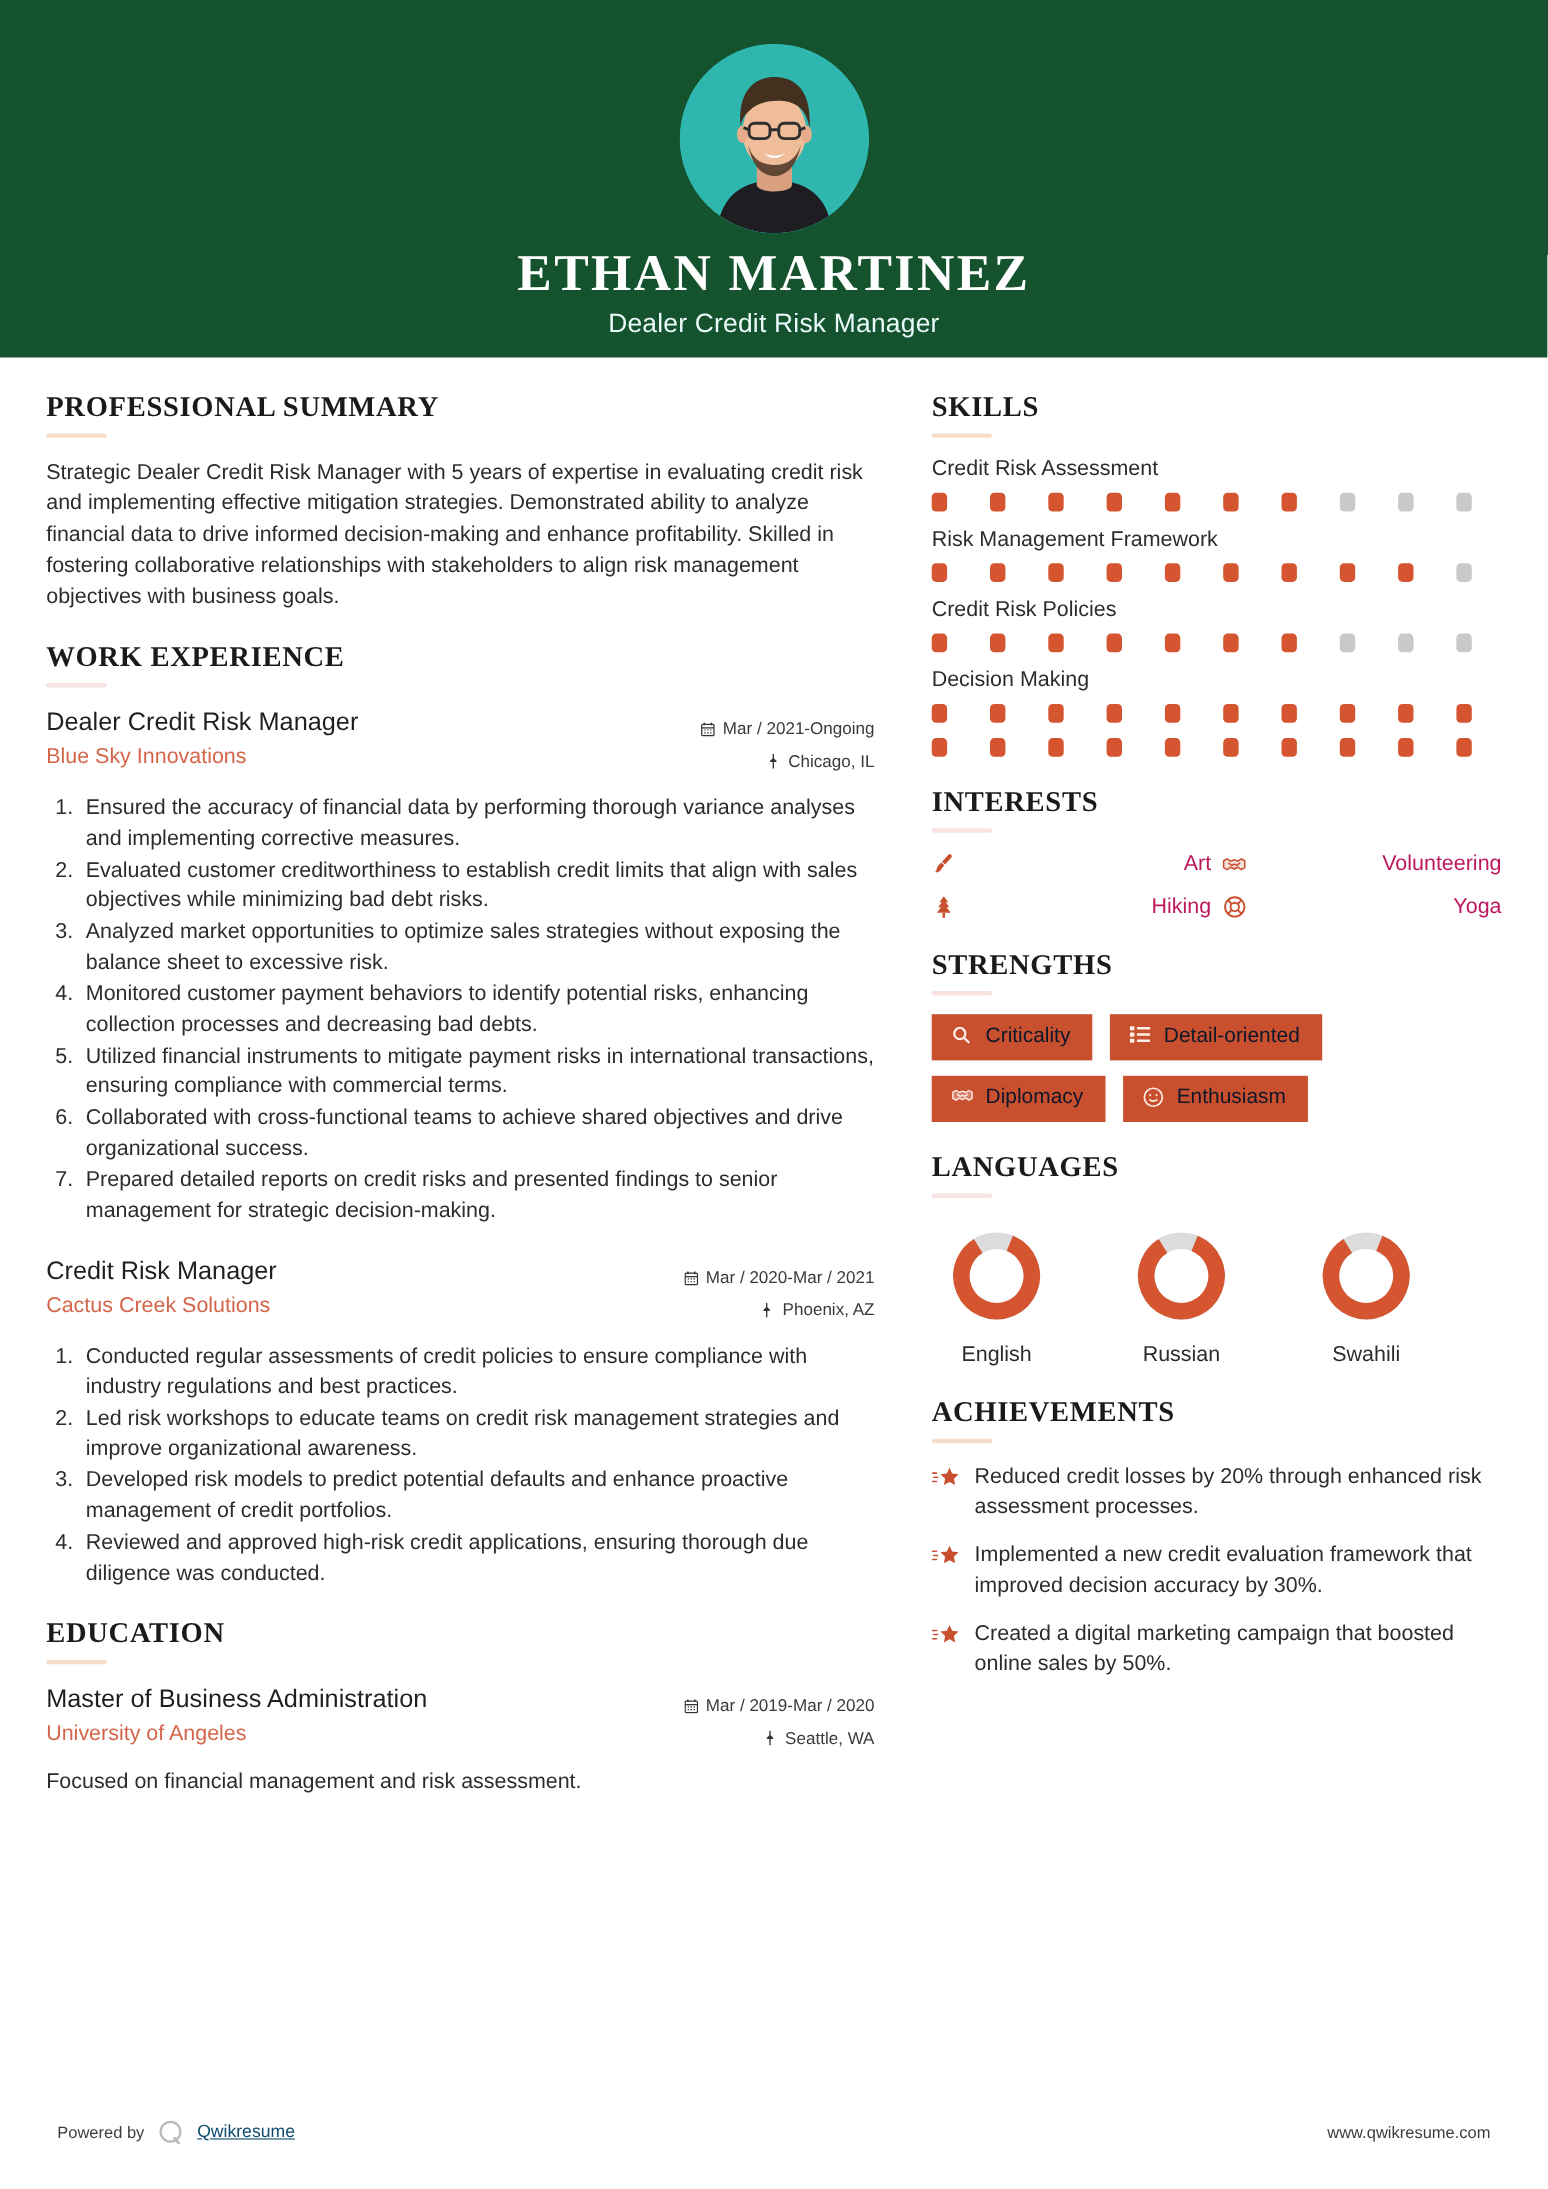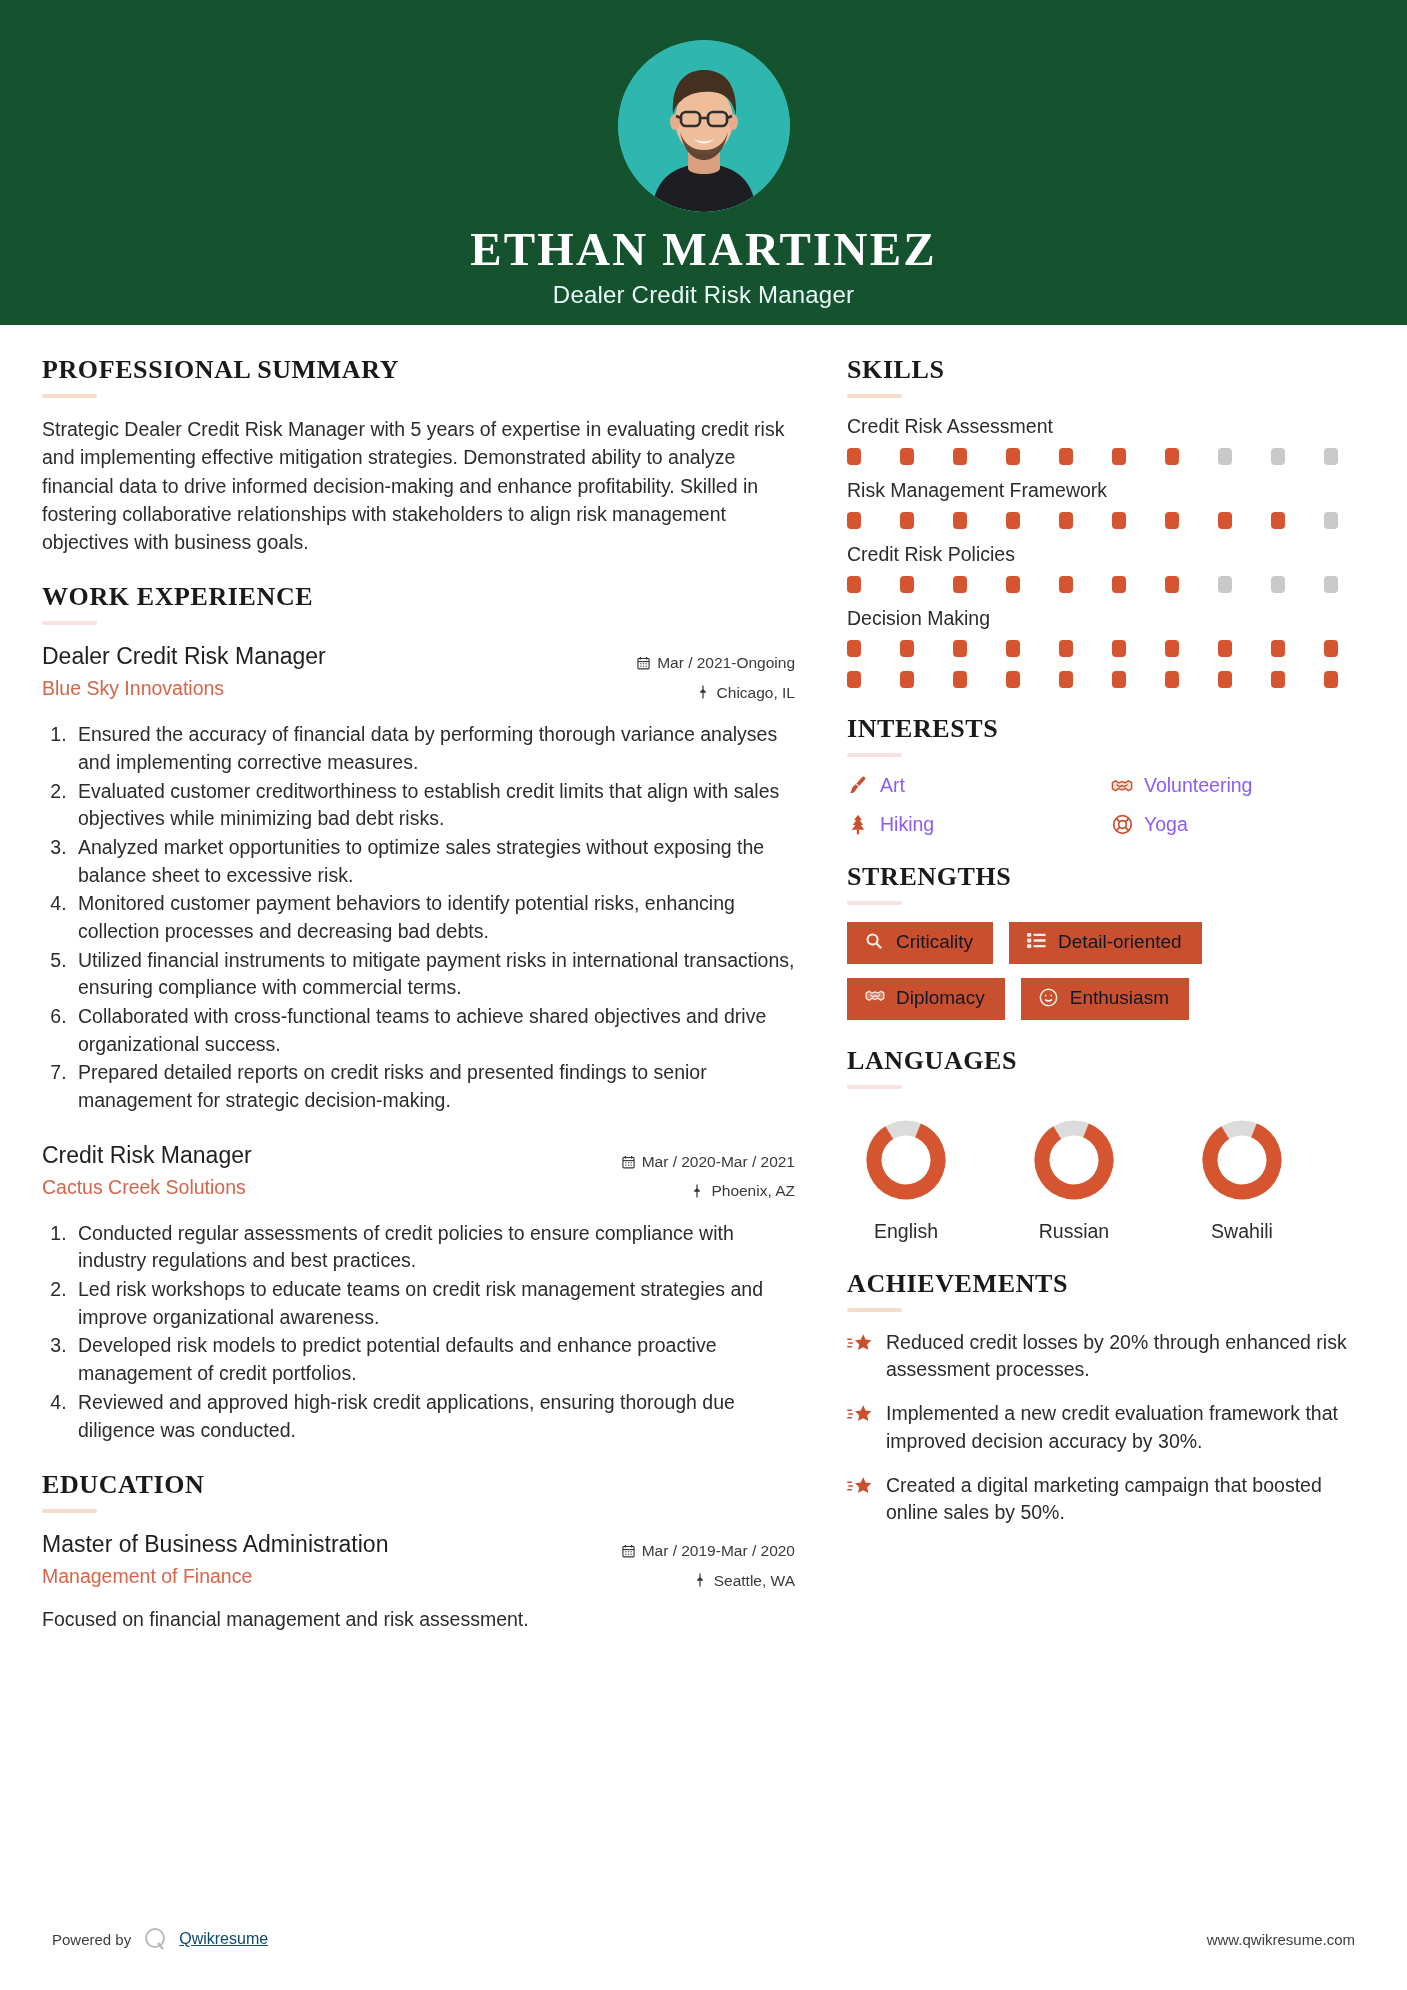--- a/index.html
+++ b/index.html
@@ -189,21 +189,22 @@
     display: grid;
     grid-template-columns: 1fr 1fr;
     row-gap: 16px;
     column-gap: 10px;
   }
   .interest {
     display: flex;
     align-items: center;
     gap: 11px;
     font-size: 19.5px;
-    color: #8b5cf6;
+    color: #be185d;
+    justify-content: space-between;
   }
   .interest .ii { width: 22px; height: 22px; display: inline-flex; align-items: center; justify-content: center; }
   .interest svg { display: block; }
 
   
   .strengths-wrap {
     display: flex;
     flex-wrap: wrap;
     gap: 14px 16px;
   }
@@ -452,21 +453,21 @@
       </div>
 
       <div class="sec-block">
         <div class="sec-title">EDUCATION</div>
         <div class="sec-rule"></div>
 
         <div class="entry">
           <div class="entry-head">
             <div class="entry-left">
               <div class="entry-role">Master of Business Administration</div>
-              <div class="entry-org">Management of Finance</div>
+              <div class="entry-org">University of Angeles</div>
             </div>
             <div class="entry-meta">
               <div class="meta-line">
                 <span class="mi">
                   <svg width="13" height="14" viewBox="0 0 14 15" fill="none" stroke="#333" stroke-width="1.2">
                     <rect x="1" y="2.6" width="12" height="11.2" rx="1"></rect>
                       <path d="M1 6 H13"></path>
                     <path d="M3.6 1 V3.6 M10.4 1 V3.6" stroke-width="1.4"></path>
                     <path d="M3.4 8.2 h1.4 M6.3 8.2 h1.4 M9.2 8.2 h1.4 M3.4 11 h1.4 M6.3 11 h1.4 M9.2 11 h1.4" stroke-width="1.1"></path>
                   </svg>

